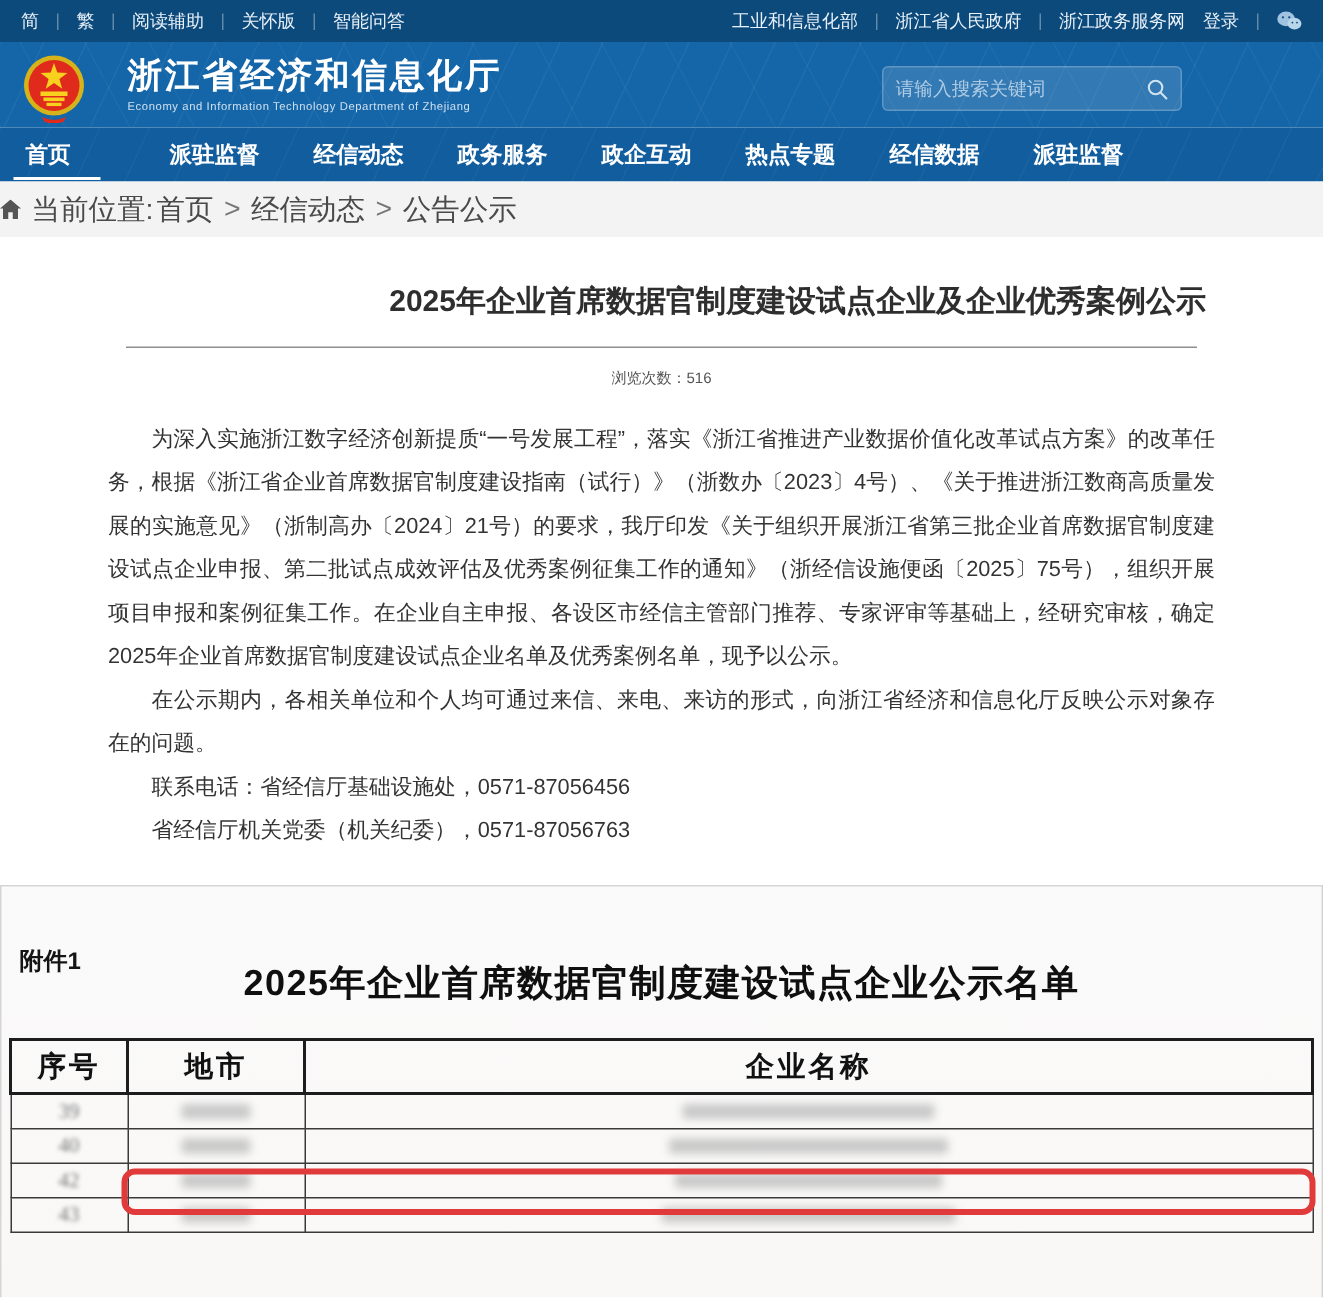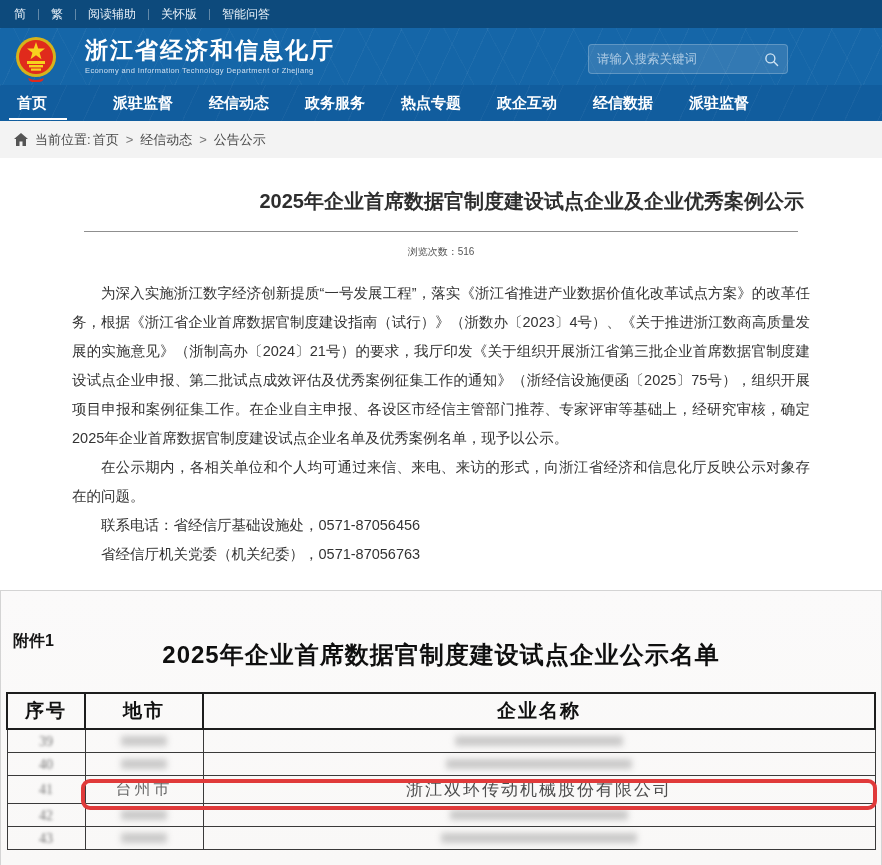--- a/index.html
+++ b/index.html
@@ -59,21 +59,21 @@
   }
   .nav-item .nav-label { position:relative; padding:8px 0 7px; }
   .nav-item.active .nav-label::after {
     content:""; position:absolute; left:-8px; right:-20px; bottom:0;
     height:2px; background:#fff;
   }
   
   .breadcrumb {
     height:37px; background:#f3f3f3;
     display:flex; align-items:center; gap:7px;
-    padding-left:14px; font-size:13px; color:#4a4a4a;text-align:center;
+    font-size:19px; color:#4a4a4a;text-align:center;
   }
   .breadcrumb a { color:#4a4a4a; text-decoration:none; cursor:pointer; }
   .home-icon { width:14px; height:13px; }
   .bc-sep { color:#777; }
   
   .article { height:432px; overflow:hidden; padding:16px 72px 0; background:#fff; }
   .article-title { text-align:right; font-size:20px; font-weight:700; color:#2e2e2e; margin:14px 6px 16px; line-height:27px; }
   .title-rule { border:none; border-top:1px solid #8f8f8f; margin:0 12px; }
   .views { text-align:center; font-size:10px; color:#555; margin:13px 0 20px; }
   .body-text { font-size:14.5px; line-height:29px; color:#333; text-align:justify; }
@@ -123,20 +123,37 @@
   <div class="tb-group">
     <a>简</a>
     <span class="sep"></span>
     <a>繁</a>
     <span class="sep"></span>
     <a>阅读辅助</a>
     <span class="sep"></span>
     <a>关怀版</a>
     <span class="sep"></span>
     <a>智能问答</a>
+  </div>
+  <div class="tb-group">
+    <a>工业和信息化部</a>
+    <span class="sep"></span>
+    <a>浙江省人民政府</a>
+    <span class="sep"></span>
+    <a>浙江政务服务网</a>
+    <a>登录</a>
+    <span class="sep"></span>
+    <svg class="wechat" viewBox="0 0 24 20">
+      <ellipse cx="9" cy="8" rx="8.4" ry="7" fill="#9fc3e0"></ellipse>
+      <ellipse cx="17" cy="12.5" rx="6.6" ry="5.6" fill="#b8d5ea"></ellipse>
+      <circle cx="6" cy="6.5" r="1.1" fill="#0d4a7c"></circle>
+        <circle cx="12" cy="6.5" r="1.1" fill="#0d4a7c"></circle>
+      <circle cx="15" cy="11.5" r="0.9" fill="#0d4a7c"></circle>
+        <circle cx="19.4" cy="11.5" r="0.9" fill="#0d4a7c"></circle>
+    </svg>
   </div>
 </div>
 
 <div class="header">
   <div class="brand">
     <svg class="emblem" viewBox="0 0 44 48">
       <circle cx="22" cy="23" r="20" fill="#d6b31a"></circle>
       <circle cx="22" cy="23" r="17" fill="#e02a1c"></circle>
       <path d="M22 8 l2.2 6.4 6.8 0.2 -5.4 4.1 1.9 6.5 -5.5 -3.9 -5.5 3.9 1.9 -6.5 -5.4 -4.1 6.8 -0.2 z" fill="#f7d11e"></path>
       <rect x="13" y="27" width="18" height="3" fill="#f7d11e"></rect>
@@ -165,24 +182,24 @@
   <div class="nav-item">
       <span class="nav-label">派驻监督</span>
     </div>
   <div class="nav-item">
       <span class="nav-label">经信动态</span>
     </div>
   <div class="nav-item">
       <span class="nav-label">政务服务</span>
     </div>
   <div class="nav-item">
+      <span class="nav-label">政企互动</span>
+    </div>
+  <div class="nav-item">
       <span class="nav-label">热点专题</span>
-    </div>
-  <div class="nav-item">
-      <span class="nav-label">政企互动</span>
     </div>
   <div class="nav-item">
       <span class="nav-label">经信数据</span>
     </div>
   <div class="nav-item">
       <span class="nav-label">派驻监督</span>
     </div>
 </div>
 
 <div class="breadcrumb">
@@ -241,25 +258,20 @@
       </tr>
       <tr class="r40">
         <td><span class="serial">40</span></td>
         <td>
             <div class="bar bar-city"></div>
           </td>
         <td>
             <div class="bar bar-co"></div>
           </td>
       </tr>
-      <tr class="hl-row">
-        <td><span class="serial">41</span></td>
-        <td><span class="city-text">台州市</span></td>
-        <td><span class="company-text">浙江双环传动机械股份有限公司</span></td>
-      </tr>
       <tr class="r42">
         <td><span class="serial">42</span></td>
         <td>
             <div class="bar bar-city"></div>
           </td>
         <td>
             <div class="bar bar-co"></div>
           </td>
       </tr>
       <tr class="r43">

